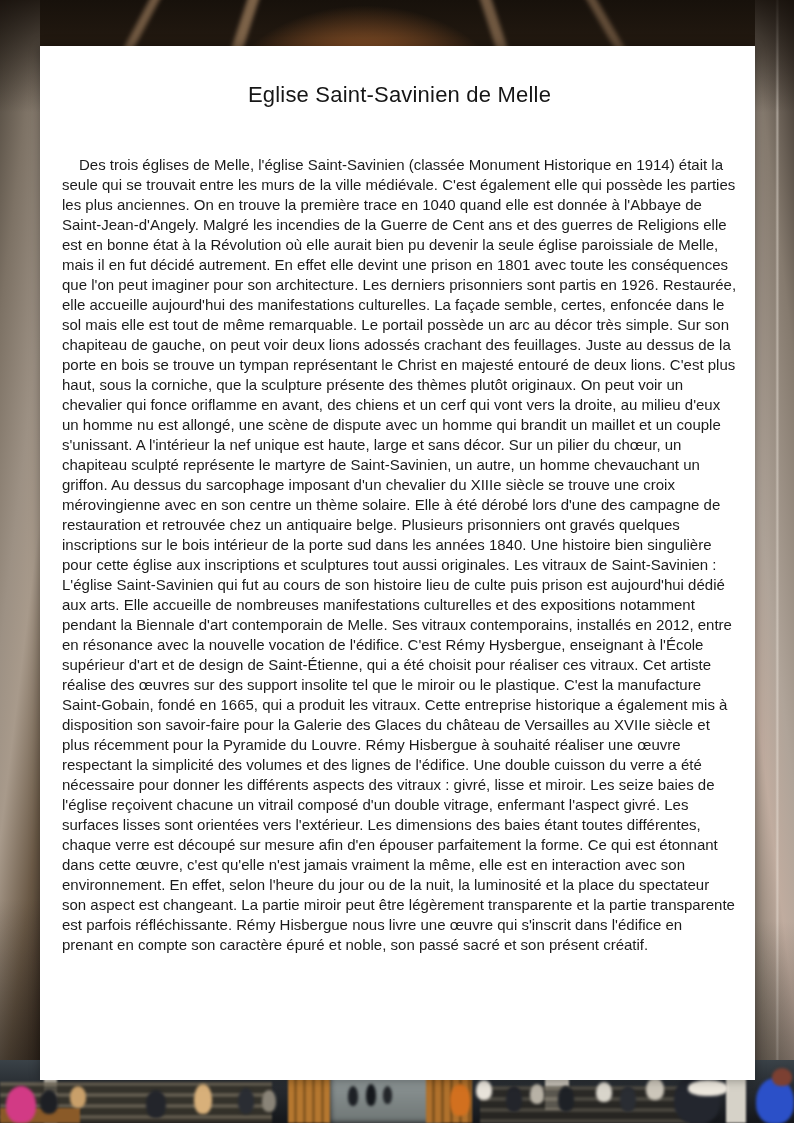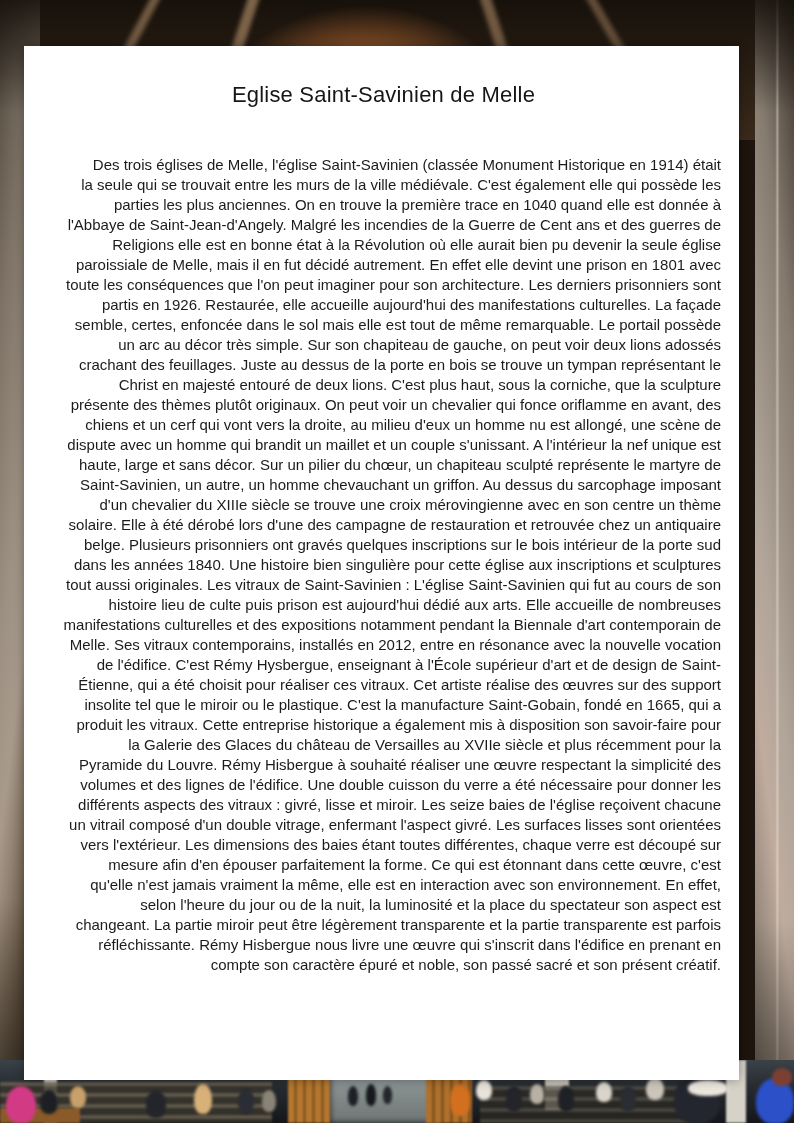--- a/index.html
+++ b/index.html
@@ -32,31 +32,31 @@
       linear-gradient(263deg,#3a322b 0%, #857a6e 25%, #b0a499 55%, #c0ac9f 70%, #8d8174 88%, #6e635a 100%);
   }
   .band-bottom{
     left:0;top:1060px;width:794px;height:63px;
     background:linear-gradient(180deg,#3a4248 0%, #262a2f 45%, #14161a 100%);
   }
   .blob{position:absolute;border-radius:50% 50% 42% 42%;filter:blur(1.5px);}
   .rect{position:absolute;filter:blur(1px);}
   
   .sheet{
-    position:absolute;left:24px;top:46px;width:715px;height:1034px;
+    position:absolute;left:40px;top:46px;width:715px;height:1034px;
     background:#ffffff;z-index:2;box-shadow:0 0 10px rgba(0,0,0,.35);
     box-sizing:border-box;padding:36px 18px 4px 22px;
   }
   .doc-title{
     margin:0;font-size:22px;font-weight:400;color:#161616;
     text-align:center;line-height:26px;letter-spacing:.2px;
   }
   .doc-body{
-    margin:47px 0 0 16px;font-size:15px;line-height:20px;color:#1b1b1b;
-    text-indent:17px;text-align:right;
+    margin:47px 0 0 0;font-size:15px;line-height:20px;color:#1b1b1b;
+    text-indent:17px;text-align:left;
   }
 </style>
 </head>
 <body>
 
 <div class="photo">
 
   <div class="band band-top">
     <div class="rib" style="left:118px;top:-25px;width:9px;height:170px;transform:rotate(28deg);background:#6f5740;"></div>
     <div class="rib" style="left:228px;top:-30px;width:11px;height:180px;transform:rotate(18deg);background:#7c6248;"></div>

